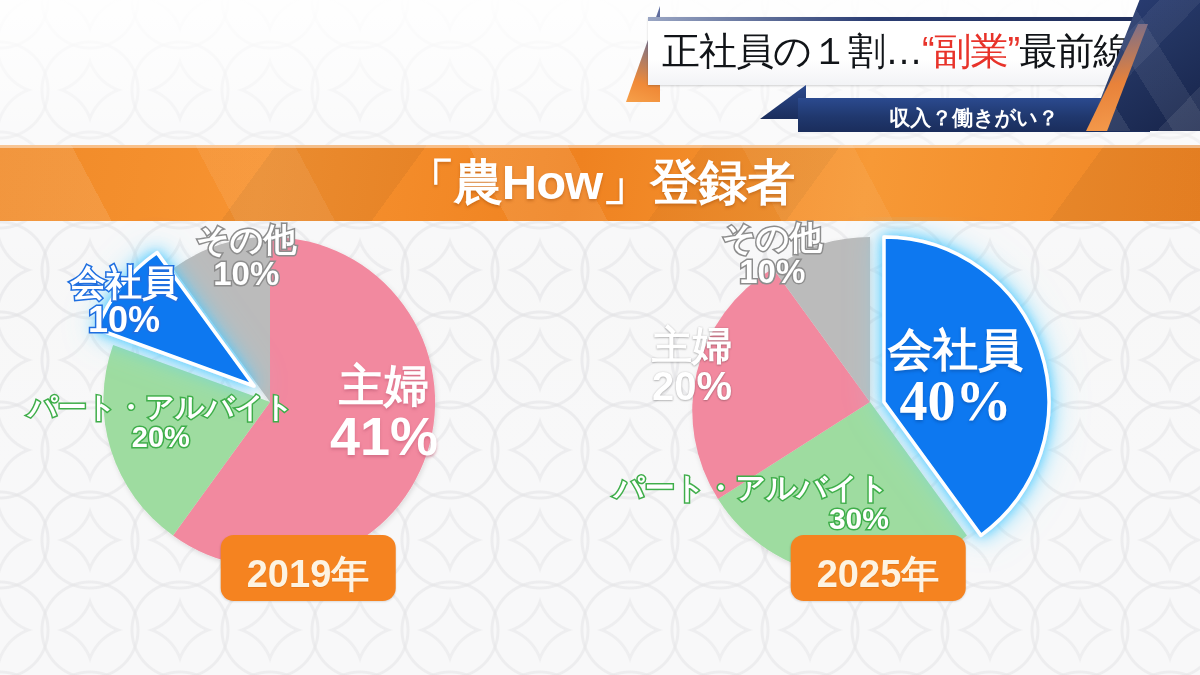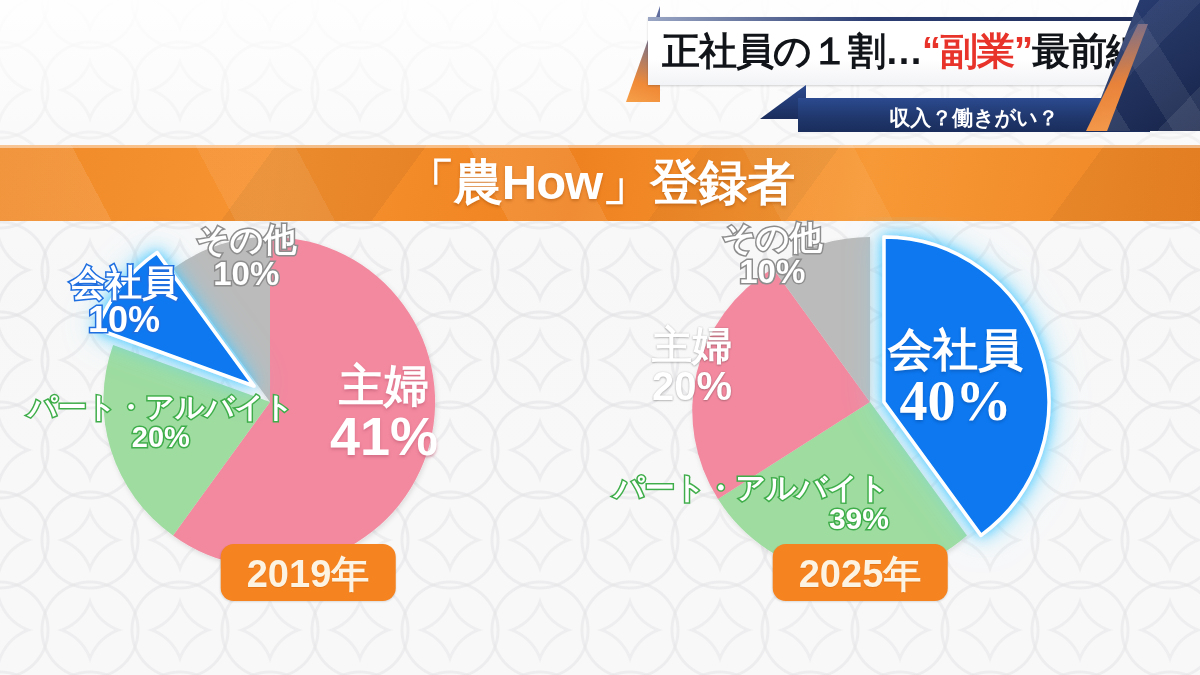--- a/index.html
+++ b/index.html
@@ -42,21 +42,21 @@
     background:linear-gradient(90deg,#9aa6c4 0%,#2b3d73 40%,#1d2b55 100%);
   }
   .hl-tri-left2{
     position:absolute;left:6px;top:6px;width:34px;height:96px;
     background:linear-gradient(200deg,#5c6ca0 0%,#6a6f96 30%,#f08a37 78%,#f6a04a 100%);
     clip-path:polygon(100% 0, 100% 100%, 0 100%);
   }
   .hl-text{
     position:absolute;left:42px;top:21px;width:520px;height:60px;
     display:flex;align-items:center;justify-content:flex-start;
-    font-weight:bold;font-size:38px;letter-spacing:-1px;color:#111418;
+    font-weight:normal;font-size:38px;letter-spacing:-1px;color:#111418;
     white-space:nowrap;
   }
   .hl-accent{color:#e8332a;}
   .hl-blue{
     position:absolute;left:178px;top:98px;width:352px;height:34px;
     background:linear-gradient(180deg,#2b4a8f 0%,#20386e 55%,#1a2d5c 100%);
     display:flex;align-items:flex-end;justify-content:center;
     color:#ffffff;font-weight:bold;font-size:21px;letter-spacing:0px;
   }
   .hl-blue-tri{
@@ -106,21 +106,21 @@
   .charts{position:absolute;left:0;top:217px;width:1200px;height:458px;}
   .chart-block{position:absolute;top:0;width:600px;height:390px;}
   .chart-left{left:0;}
   .chart-right{left:600px;}
   .pie-holder{position:absolute;left:0;top:0;width:600px;height:380px;}
   .pie-svg{position:absolute;left:0;top:0;}
 
   .year-pill{
     position:absolute;bottom:6px;left:50%;transform:translateX(-50%);
     background:#f58320;border-radius:13px;
-    padding:11px 26px 8px 26px;
+    padding:20px 26px 8px 26px;
     color:#fdf3e2;font-weight:bold;font-size:38px;letter-spacing:0px;
     line-height:1;
     box-shadow:0 1px 2px rgba(0,0,0,.12);
     text-shadow:0 1px 0 rgba(180,80,0,.25);
   }
 
   
   .lbl{position:absolute;font-weight:bold;line-height:1.02;white-space:nowrap;text-align:center;}
   .lbl .l1{display:block;}
   .lbl .l2{display:block;}
@@ -263,28 +263,28 @@
           <span class="l2">10%</span>
         </div>
 
         <div class="lbl lbl-white" style="left:52px;top:108px;font-size:40px;">
           <span class="l1">主婦</span>
           <span class="l2">20%</span>
         </div>
 
         <div class="lbl lbl-outline-green" style="left:14px;top:256px;font-size:30px;text-align:right;">
           <span class="l1">パート・アルバイト</span>
-          <span class="l2">39%</span>
+          <span class="l2">30%</span>
         </div>
 
         <div class="lbl lbl-blue-shadow" style="left:288px;top:110px;font-size:45px;">
           <span class="l1">会社員</span>
           <span class="l2" style="font-size:56px;font-family:Liberation Serif, serif;">40%</span>
         </div>
       </div>
 
-      <div class="year-pill" style="left:260px;">
+      <div class="year-pill" style="left:278px;">
         <span>2025年</span>
       </div>
     </div>
 
   </div>
 </div>
 
 </body></html>

